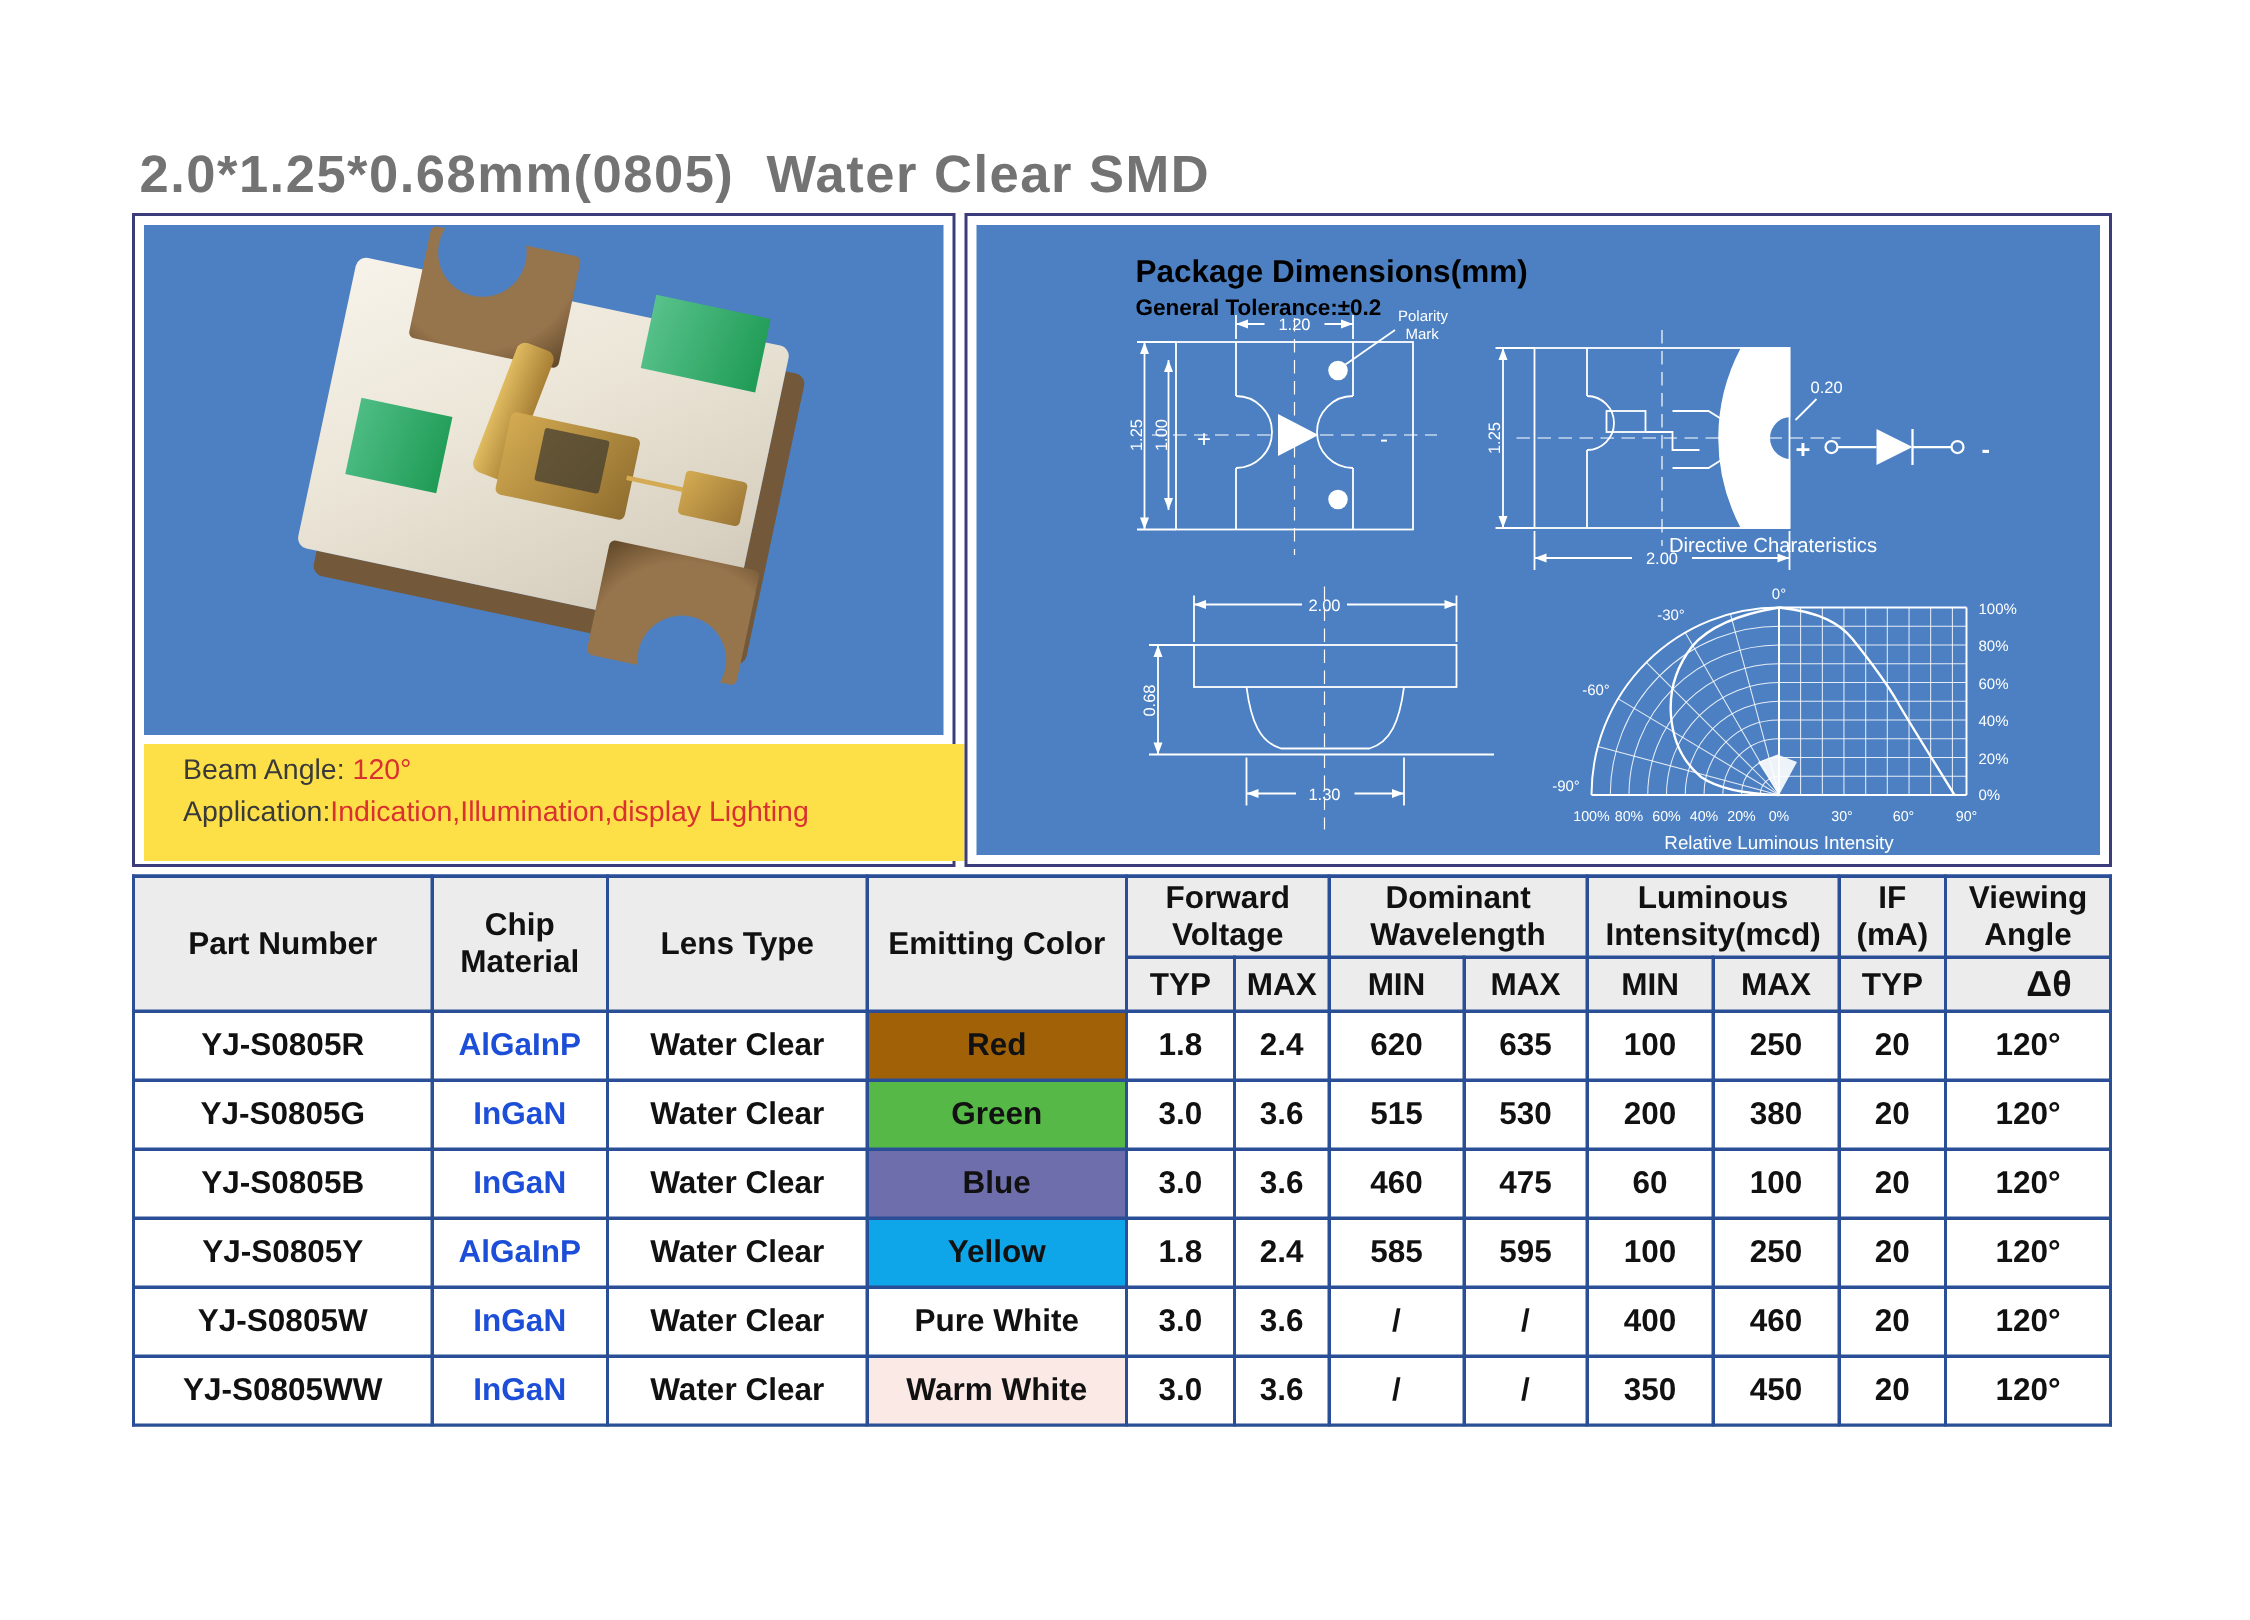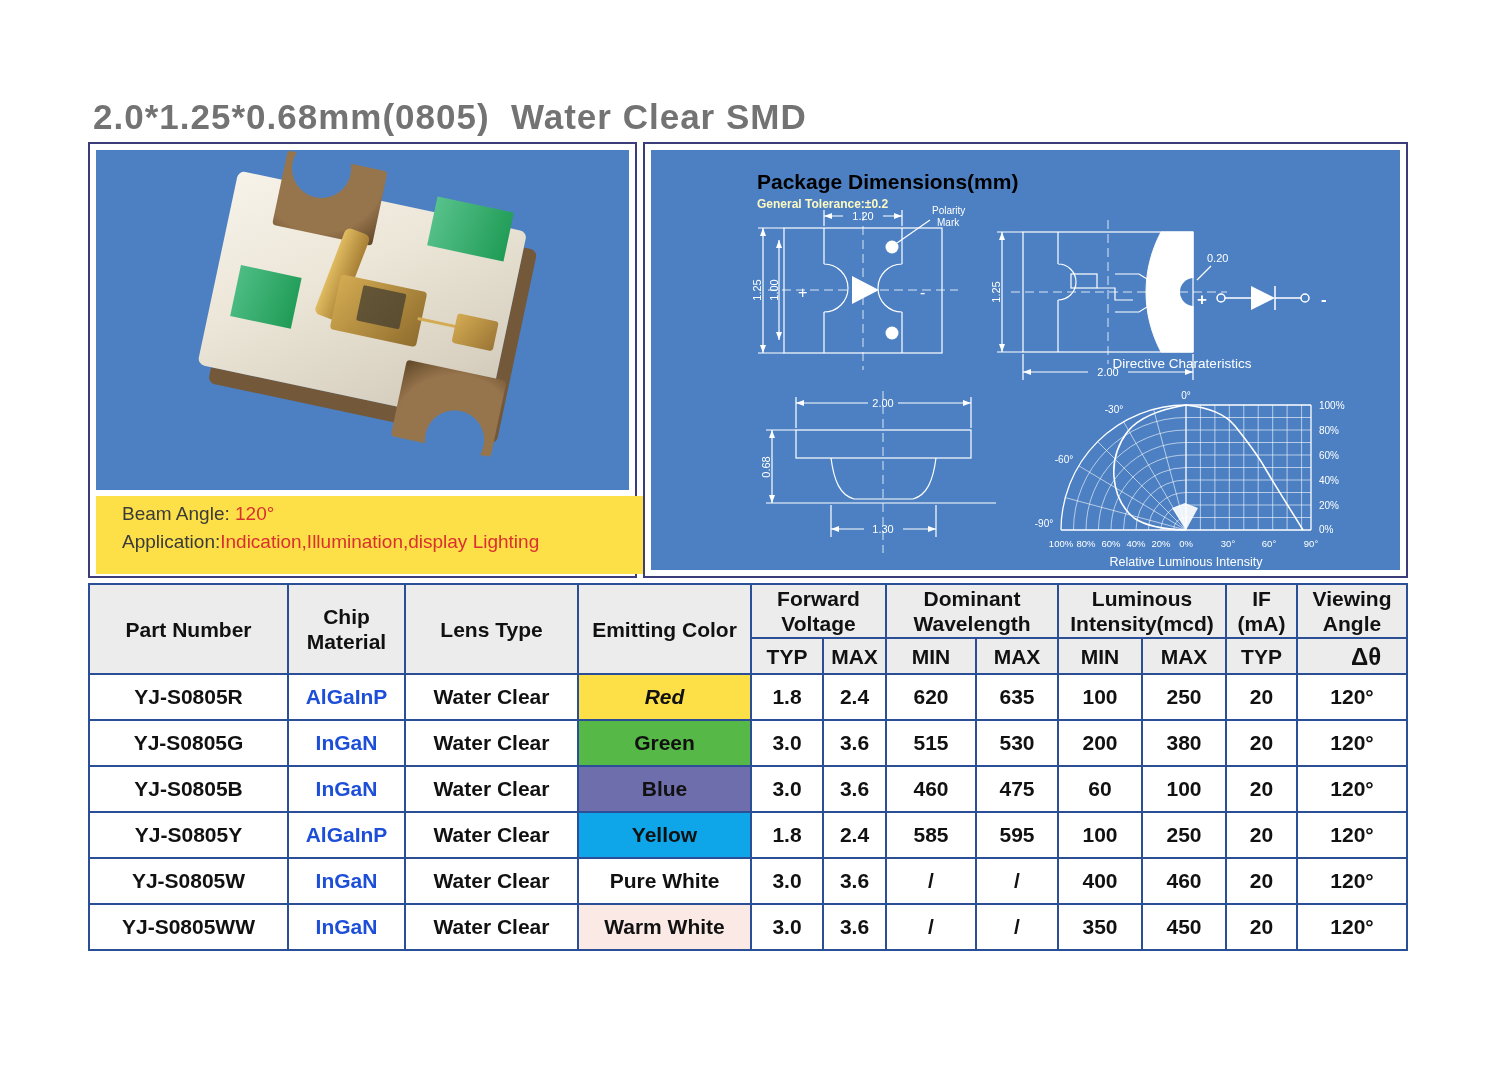--- a/index.html
+++ b/index.html
@@ -39,21 +39,21 @@
   .gold-die{left:158px;top:104px;width:44px;height:36px;background:#443d30;opacity:.75;border-radius:2px;}
   .gold-wire{left:218px;top:124px;width:44px;height:3px;background:#d4ab52;}
   .gold-pad{left:256px;top:112px;width:42px;height:30px;border-radius:3px;
     background:linear-gradient(120deg,#d4ab52,#9a7535);}
   
   .caption{left:6px;top:352px;width:533px;height:74px;background:#fde047;
     padding:4px 0 0 26px;font-size:19px;font-weight:400;line-height:28px;color:#3a3a3a;}
   .red-text{color:#d93030;}
   
   .dims-title{left:106px;top:20px;font-size:21px;font-weight:bold;color:#000000;}
-  .dims-tol{left:106px;top:47px;font-size:12px;font-weight:bold;color:#fef9c3;}
+  .dims-tol{left:106px;top:47px;font-size:15px;font-weight:bold;color:#000000;}
   svg text{fill:#ffffff;font-family:"Liberation Sans",sans-serif;}
   .dwg{position:absolute;}
   
   .spec-table-wrap{left:88px;top:583px;}
   table{border-collapse:collapse;table-layout:fixed;width:1318px;background:#2b4f96;}
   th,td{border:2px solid #2b4f96;text-align:center;vertical-align:middle;
     font-weight:bold;color:#111;padding:0 2px;overflow:hidden;}
   thead th{background:#ececec;font-size:21px;line-height:25px;}
   thead tr.h1 th{height:52px;}
   thead tr.h2 th{height:34px;}
@@ -281,21 +281,21 @@
         <th>MAX</th>
         <th>TYP</th>
         <th class="dtheta">Δθ</th>
       </tr>
     </thead>
     <tbody>
       <tr>
         <td>YJ-S0805R</td>
         <td class="chip-cell">AlGaInP</td>
         <td>Water Clear</td>
-        <td style="background-color: #fde047; font-style: italic;">Red</td>
+        <td style="background-color: #a16207;">Red</td>
         <td>1.8</td>
         <td>2.4</td>
         <td>620</td>
         <td>635</td>
         <td>100</td>
         <td>250</td>
         <td>20</td>
         <td>120°</td>
       </tr>
       <tr>

